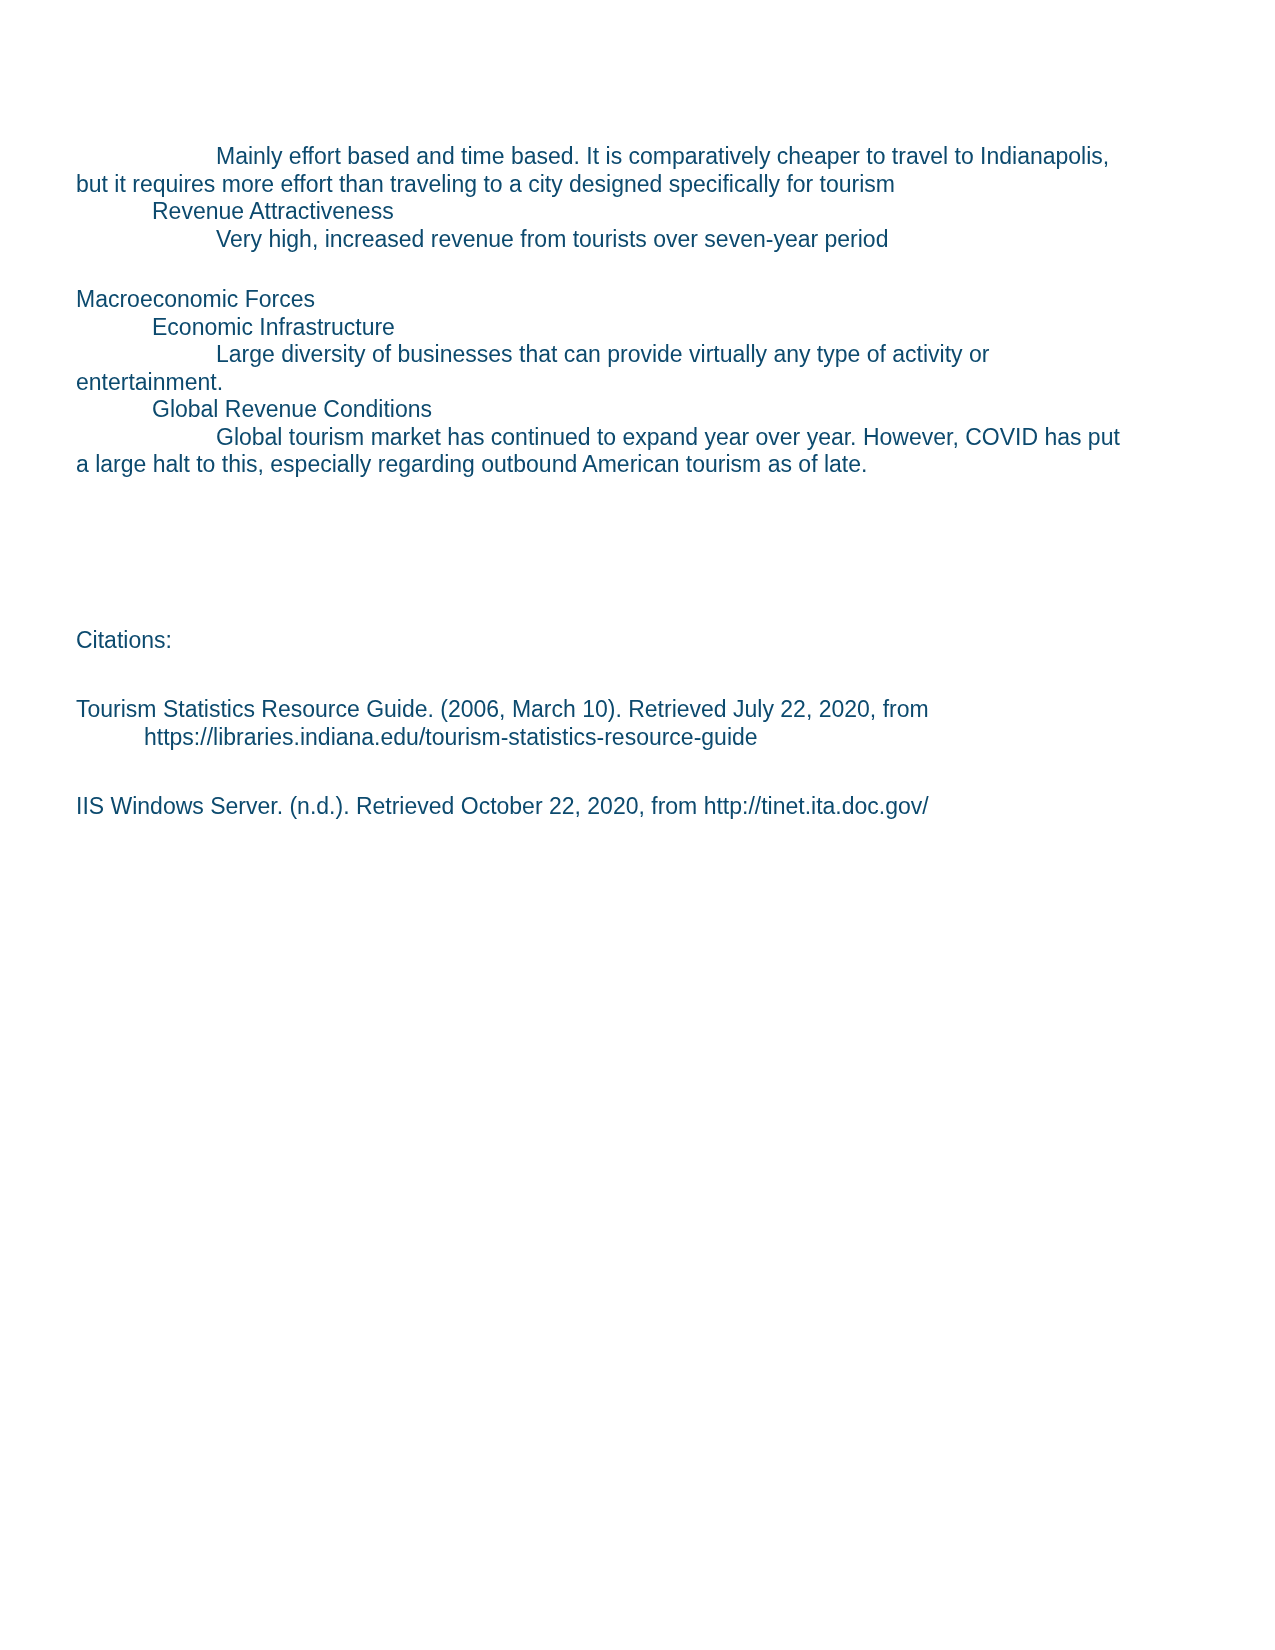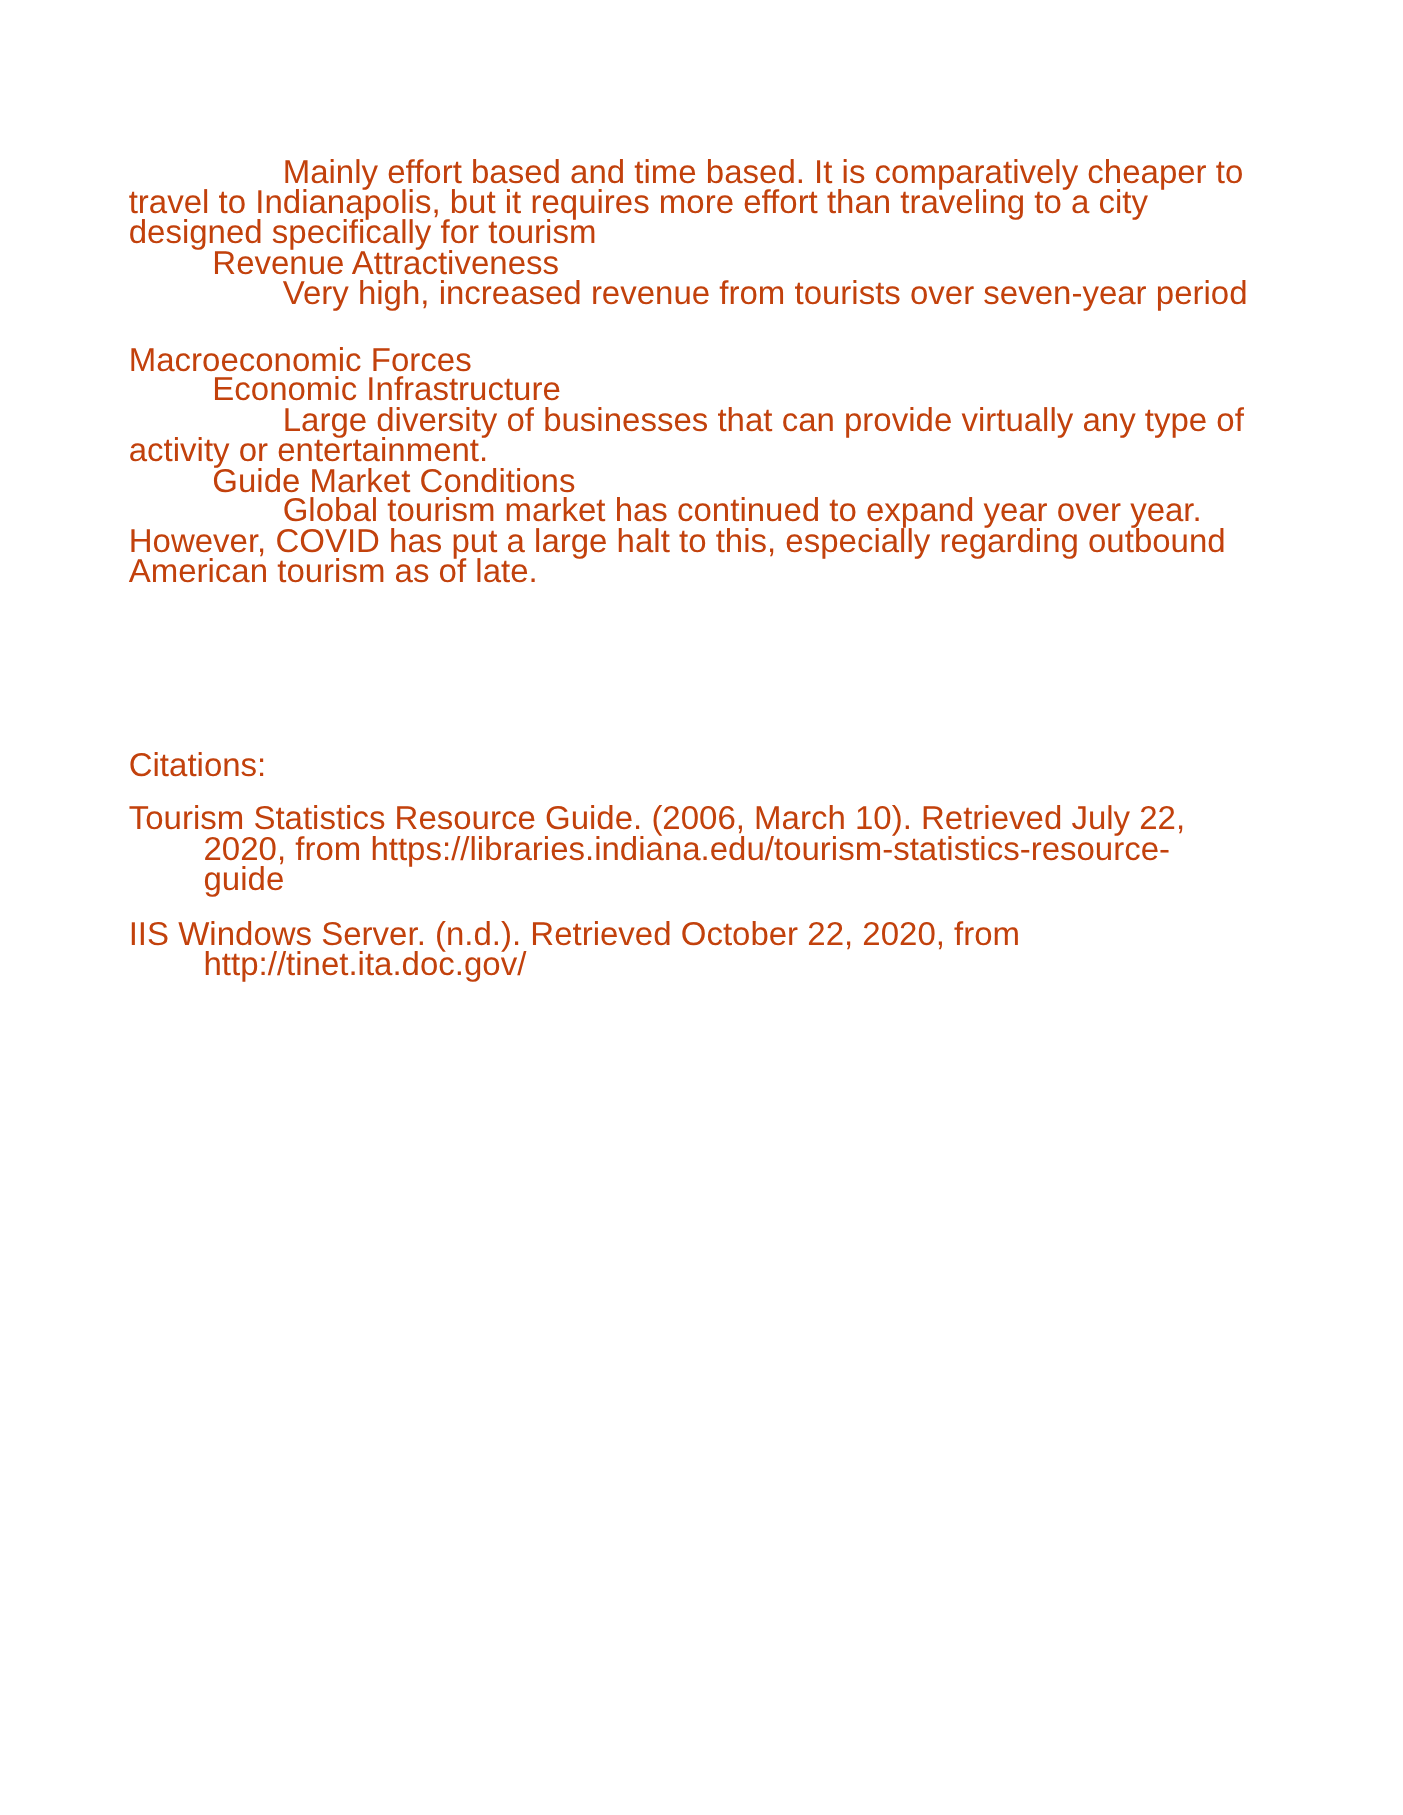--- a/index.html
+++ b/index.html
@@ -7,40 +7,40 @@
     padding: 0;
     background: #ffffff;
   }
   .page {
     position: relative;
     width: 1275px;
     height: 1650px;
     background: #ffffff;
     overflow: hidden;
     font-family: "Liberation Sans", sans-serif;
-    font-size: 30px;
+    font-size: 23px;
     line-height: 27.5px;
-    color: #c2410c;
+    color: #0c4a6e;
     box-sizing: border-box;
-    padding: 143px 140px 0 117px;
+    padding: 143px 140px 0 76px;
   }
   .para {
     margin: 0;
     padding: 0;
   }
   
   .fi0 { text-indent: 0; margin-top: 33px; }
   .fi1 { text-indent: 76px; }
   .fi2 { text-indent: 140px; }
   .citations-heading {
     margin: 148px 0 16px 0;
     padding: 0;
   }
   .citation {
-    margin: 22px 0 0 0;
+    margin: 42px 0 0 0;
     padding: 0 0 0 68px;   
     text-indent: -68px;
   }
 </style>
 </head>
 <body>
 
 <div class="page">
 
   <p class="para fi2">Mainly effort based and time based. It is comparatively cheaper to travel to Indianapolis, but it requires more effort than traveling to a city designed specifically for tourism</p>
@@ -50,21 +50,21 @@
   <p class="para fi2">Very high, increased revenue from tourists over seven-year period</p>
 
   <p class="para fi0">Macroeconomic Forces</p>
 
   <p class="para fi1">Economic Infrastructure</p>
 
 
 
   <p class="para fi2">Large diversity of businesses that can provide virtually any type of activity or entertainment.</p>
 
-  <p class="para fi1">Guide Market Conditions</p>
+  <p class="para fi1">Global Revenue Conditions</p>
 
   <p class="para fi2">Global tourism market has continued to expand year over year. However, COVID has put a large halt to this, especially regarding outbound American tourism as of late.</p>
 
   <p class="para citations-heading">Citations:</p>
 
   <p class="para citation">Tourism Statistics Resource Guide. (2006, March 10). Retrieved July 22, 2020, from https://libraries.indiana.edu/tourism-statistics-resource-guide</p>
 
   <p class="para citation">IIS Windows Server. (n.d.). Retrieved October 22, 2020, from http://tinet.ita.doc.gov/</p>
 
 </div>

